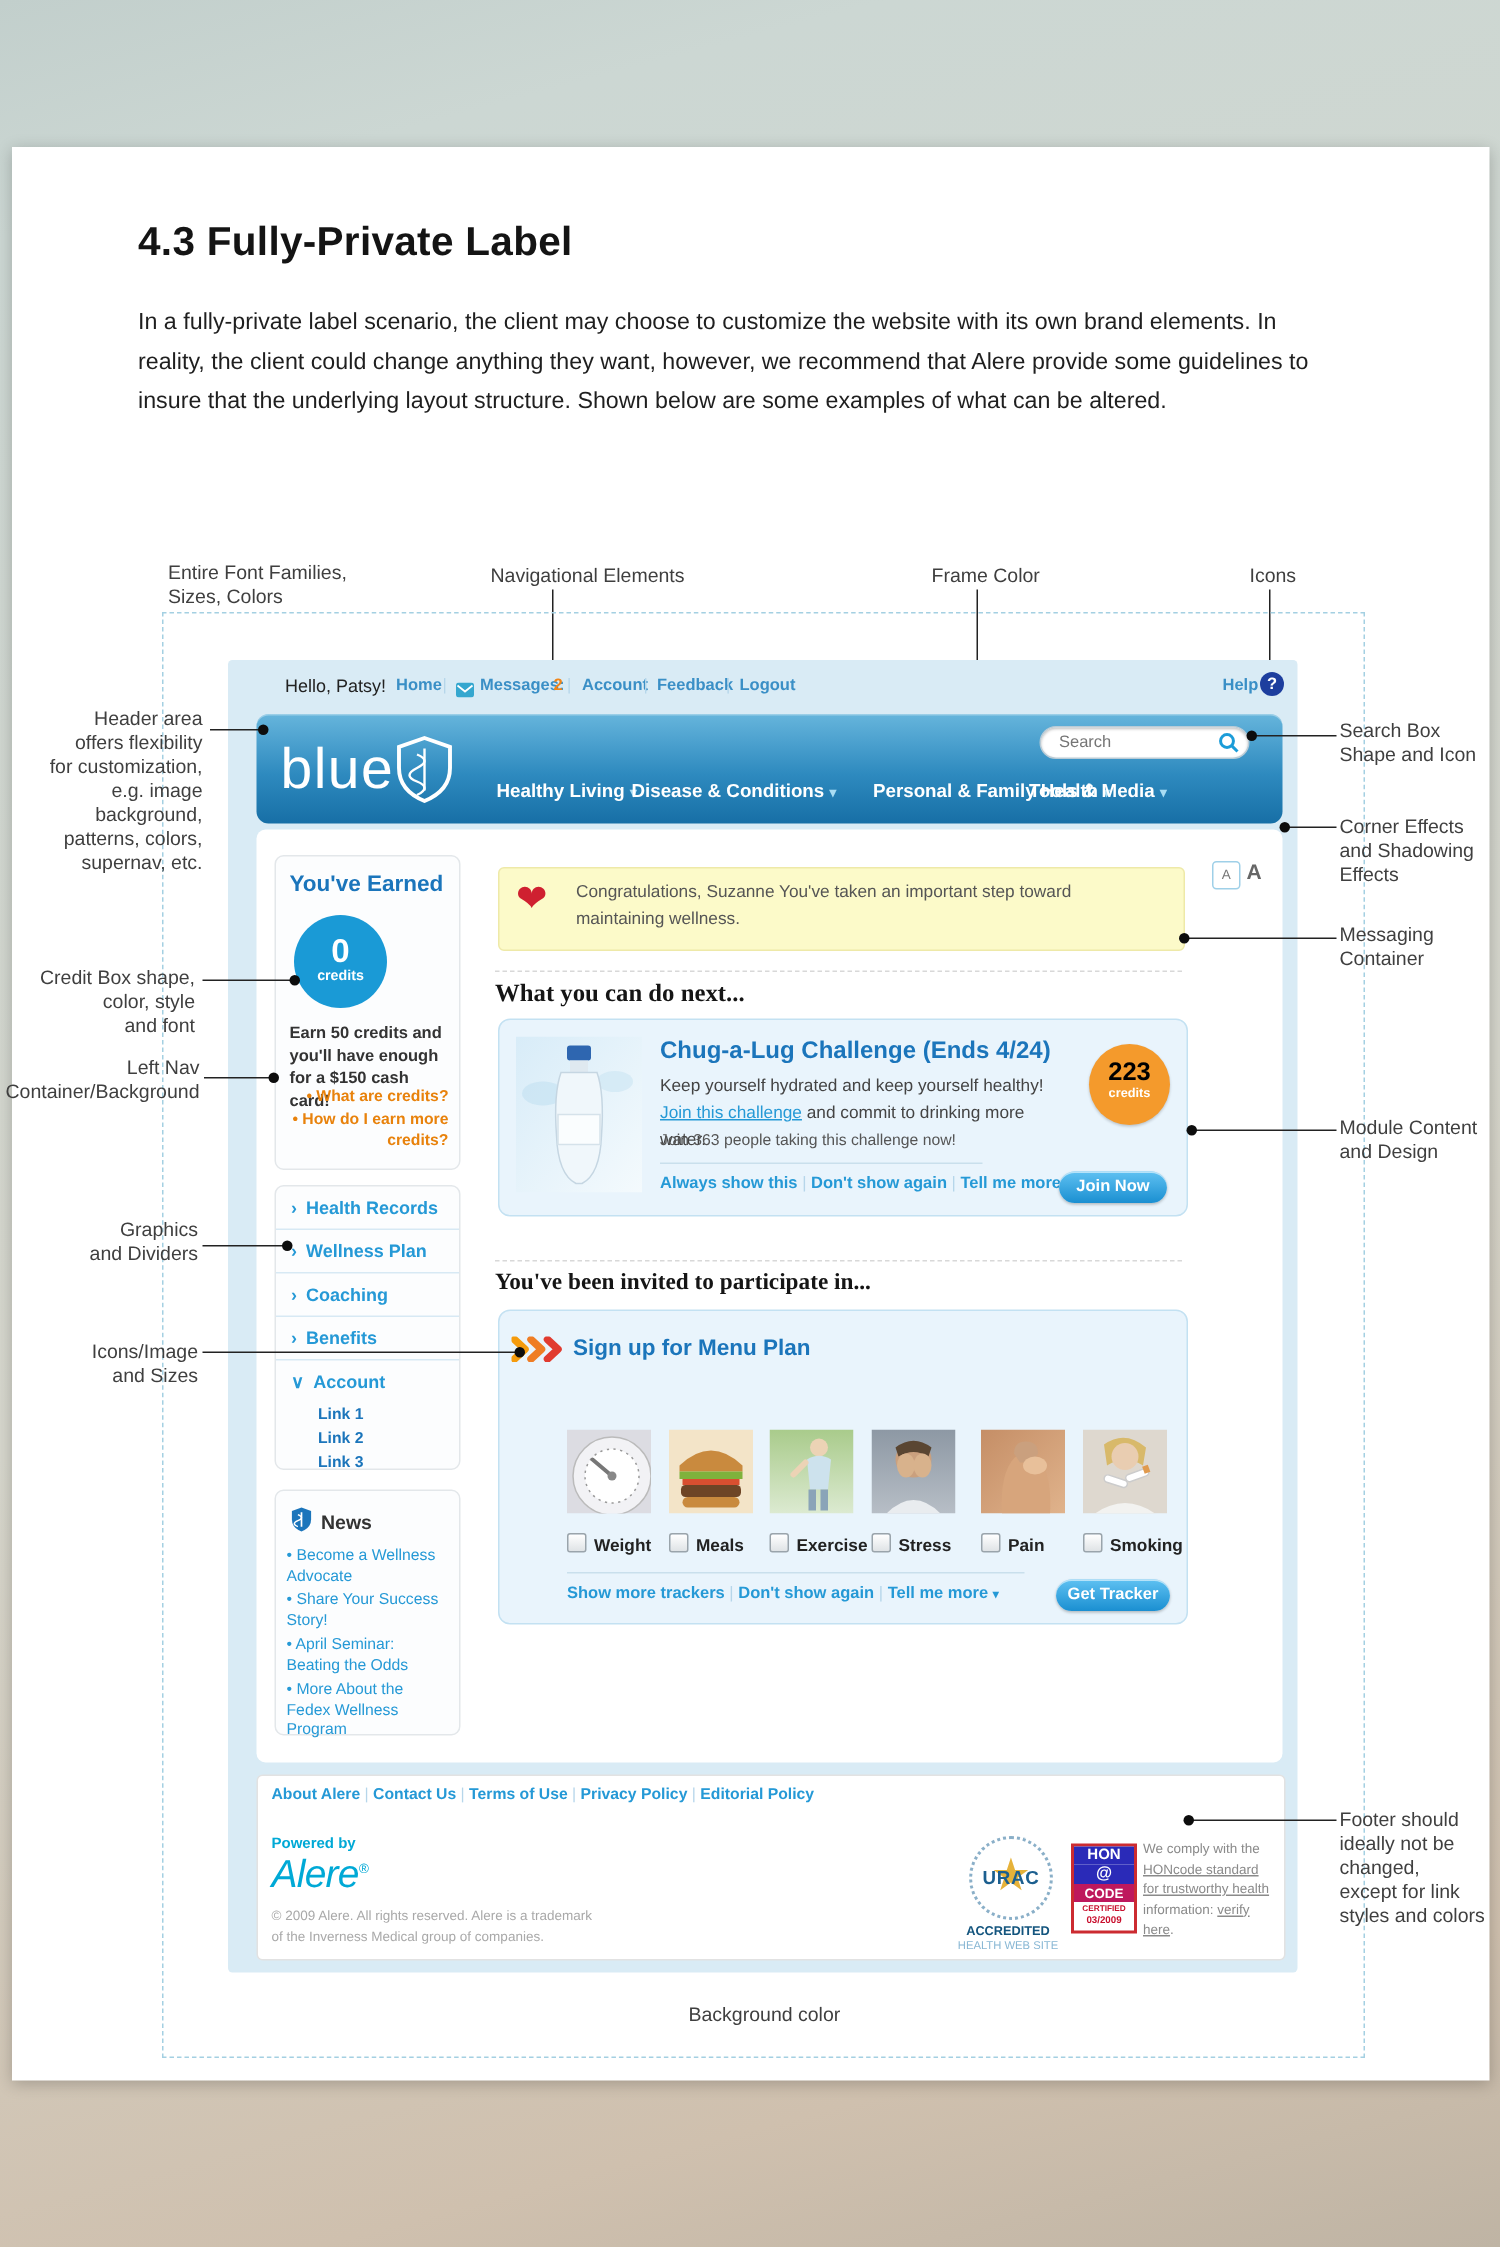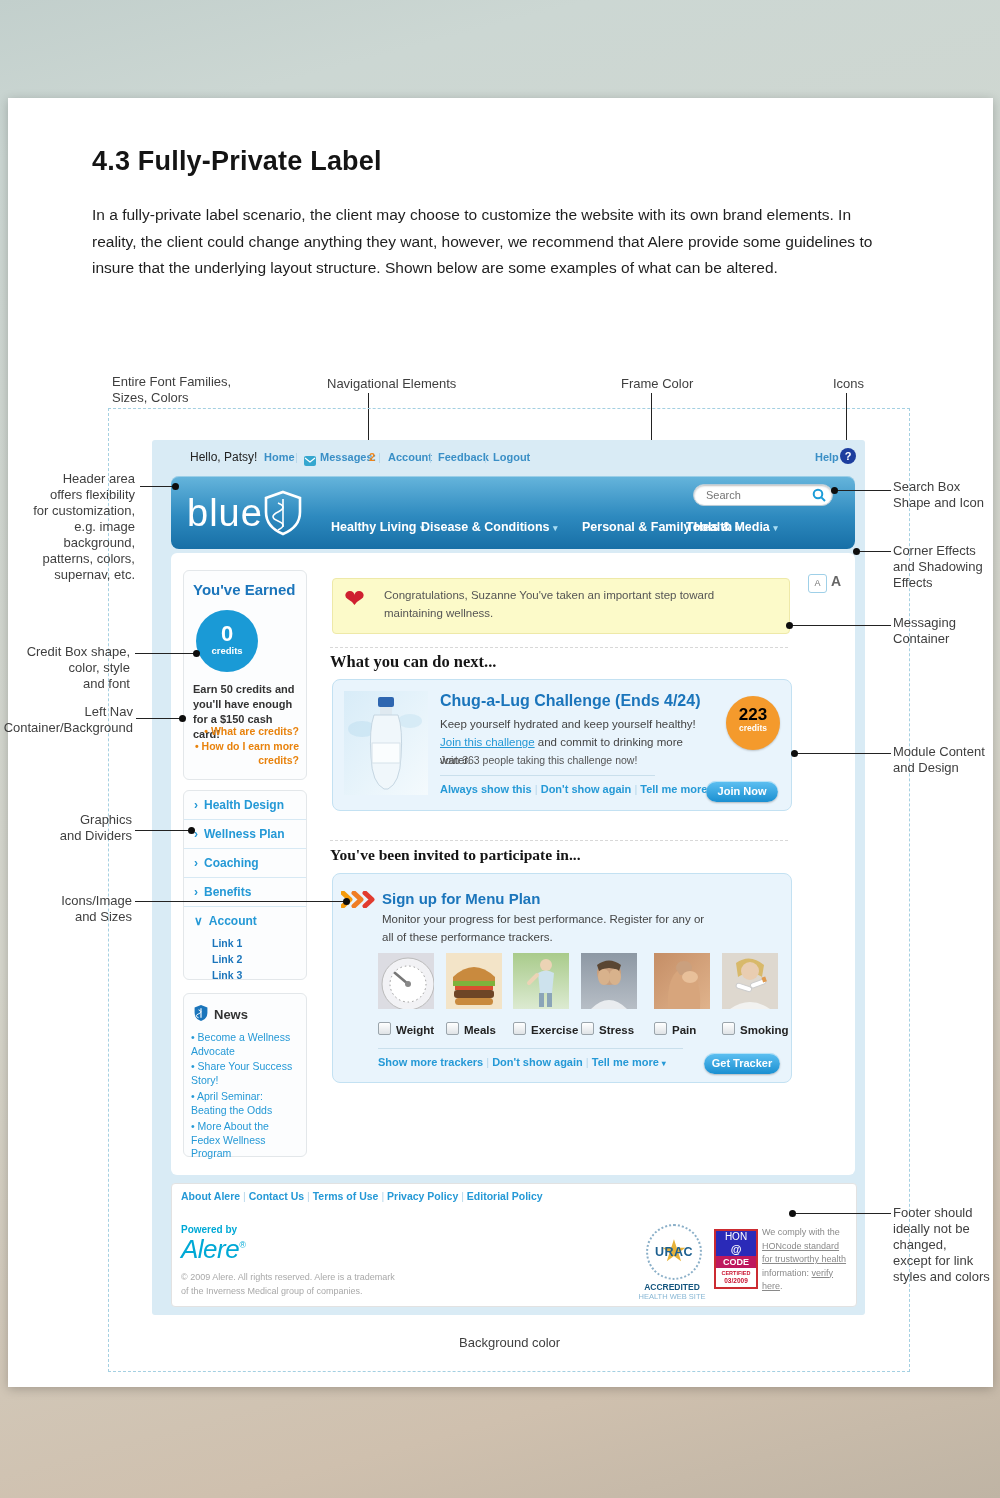--- a/index.html
+++ b/index.html
@@ -136,21 +136,21 @@
   <div class="abs sb-title" style="left:193px;top:581px;">You've Earned</div>
   <div class="abs credit-circle" style="left:196px;top:610px;width:62px;height:62px;">
     <div style="font-size:22px;font-weight:bold;margin-top:11px;">0</div>
     <div style="font-size:9.5px;font-weight:bold;margin-top:-2px;">credits</div>
   </div>
   <div class="abs sb-text" style="left:193px;top:682px;width:104px;">Earn 50 credits and you'll have enough for a $150 cash card!</div>
   <div class="abs o-link" style="left:191px;top:725px;width:108px;"><span>•</span> <span>What are credits?</span></div>
   <div class="abs o-link" style="left:191px;top:740px;width:108px;"><span>•</span> <span>How do I earn more credits?</span></div>
 
   <div class="abs sb-box" style="left:183px;top:790px;width:122px;height:188px;">
-    <div class="sb-nav-item"><span class="chev">›</span><span>Health Design</span></div>
+    <div class="sb-nav-item"><span class="chev">›</span><span>Health Records</span></div>
     <div class="sb-nav-item"><span class="chev">›</span><span>Wellness Plan</span></div>
     <div class="sb-nav-item"><span class="chev">›</span><span>Coaching</span></div>
     <div class="sb-nav-item"><span class="chev">›</span><span>Benefits</span></div>
     <div class="sb-nav-item" style="border-bottom:none;"><span class="chev">∨</span><span>Account</span></div>
     <div class="sb-sub">Link 1</div>
     <div class="sb-sub">Link 2</div>
     <div class="sb-sub">Link 3</div>
   </div>
 
   <div class="abs sb-box" style="left:183px;top:993px;width:122px;height:162px;"></div>
@@ -217,21 +217,20 @@
 
   <div class="abs module" style="left:332px;top:873px;width:458px;height:208px;"></div>
   <div class="abs" style="left:341px;top:891px;">
     <svg width="34" height="17" viewBox="0 0 34 17">
         <path d="M2 2 l7 6.5 l-7 6.5" fill="none" stroke="#f59b0c" stroke-width="5" stroke-linecap="round" stroke-linejoin="round"></path>
         <path d="M13 2 l7 6.5 l-7 6.5" fill="none" stroke="#ef7d24" stroke-width="5" stroke-linecap="round" stroke-linejoin="round"></path>
         <path d="M24 2 l7 6.5 l-7 6.5" fill="none" stroke="#e13b2f" stroke-width="5" stroke-linecap="round" stroke-linejoin="round"></path>
       </svg>
   </div>
   <div class="abs mod-title" style="left:382px;top:890px;font-size:15px;">Sign up for Menu Plan</div>
-  <div class="abs mod-body" style="left:382px;top:911px;width:330px;">Monitor your progress for best performance. Register for any or all of these performance trackers.</div>
 
   <div class="abs" style="left:378px;top:953px;">
     <svg width="56" height="56">
         <rect width="56" height="56" fill="#dcdce2"></rect>
         <circle cx="30" cy="31" r="26" fill="#f2f2f5" stroke="#bbb"></circle>
         <circle cx="30" cy="31" r="18" fill="#fff" stroke="#999" stroke-dasharray="1.5 3"></circle>
         <line x1="30" y1="31" x2="17" y2="20" stroke="#777" stroke-width="2.6" stroke-linecap="round"></line>
         <circle cx="30" cy="31" r="3" fill="#888"></circle>
       </svg>
   </div>
@@ -339,21 +338,21 @@
 of the Inverness Medical group of companies.</div>
 
   <div class="abs" style="left:646px;top:1224px;width:52px;height:52px;border:2px dotted #8aafc8;border-radius:50%;background:#fff;text-align:center;">
     <div style="font-size:30px;color:#e6b23a;line-height:50px;">★</div>
     <div class="abs" style="left:0;top:19px;width:52px;font-size:12.5px;font-weight:bold;color:#1c5f8f;letter-spacing:.5px;">URAC</div>
   </div>
   <div class="abs" style="left:634px;top:1282px;width:76px;text-align:center;font-size:8.5px;font-weight:bold;color:#14557e;">ACCREDITED</div>
   <div class="abs" style="left:634px;top:1292px;width:76px;text-align:center;font-size:7.5px;color:#88b7d4;">HEALTH WEB SITE</div>
 
   <div class="abs" style="left:714px;top:1229px;width:40px;border:2px solid #cc2b31;background:#fff;text-align:center;">
-    <div style="background:#2a2ab8;color:#fff;font-size:10px;font-weight:normal;line-height:12px;">HON</div>
+    <div style="background:#2a2ab8;color:#fff;font-size:10px;font-weight:bold;line-height:12px;">HON</div>
     <div style="background:#2a2ab8;color:#fff;font-size:11px;font-weight:bold;line-height:13px;">@</div>
     <div style="background:#be185d;color:#fff;font-size:9px;font-weight:bold;line-height:12px;">CODE</div>
     <div style="color:#c8102e;font-size:5.5px;font-weight:bold;line-height:7px;margin-top:2px;">CERTIFIED</div>
     <div style="color:#c8102e;font-size:6.5px;font-weight:bold;line-height:8px;margin-bottom:2px;">03/2009</div>
   </div>
   <div class="abs hontext" style="left:762px;top:1226px;width:88px;">
     <span>We comply with the </span><u>HONcode standard for trustworthy health</u><span> information: </span><u>verify here</u><span>.</span>
   </div>
 
   <div class="abs ann ann-r" style="left:20px;top:471px;width:115px;">Header area

